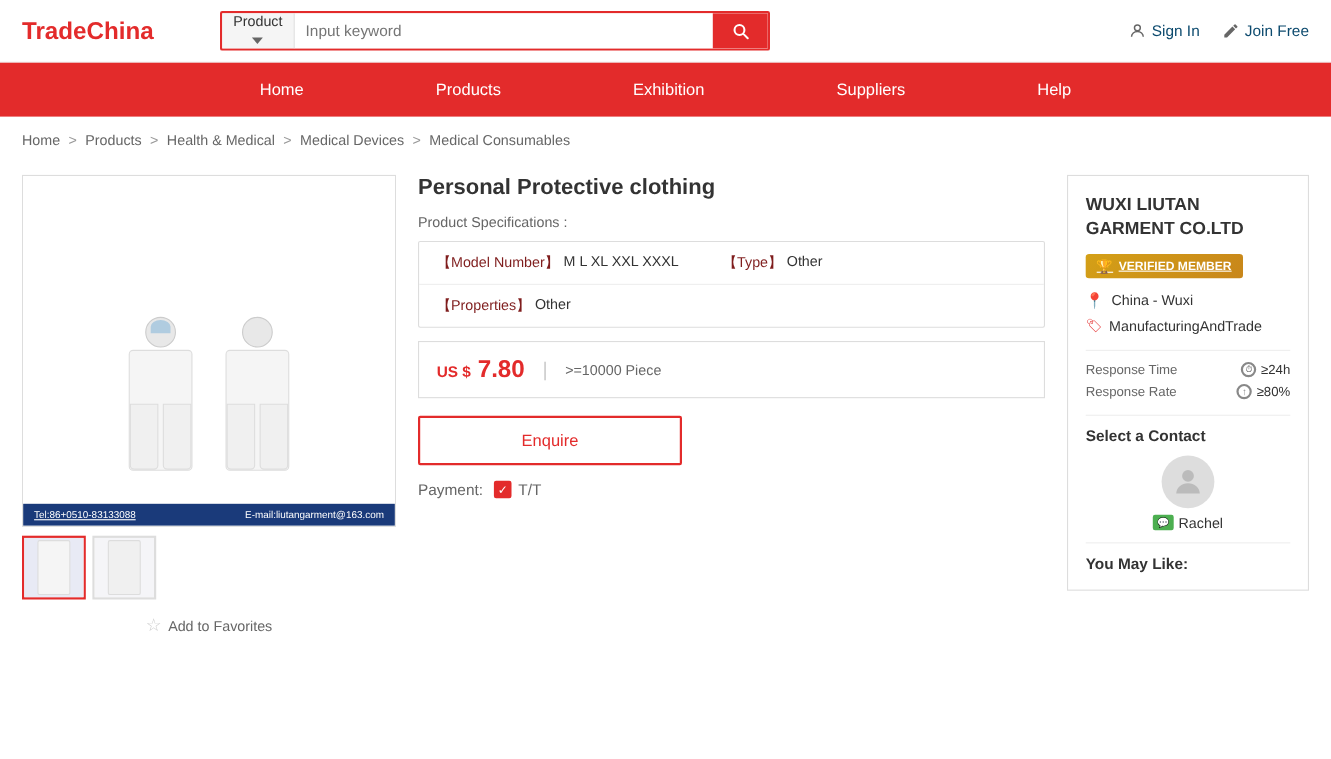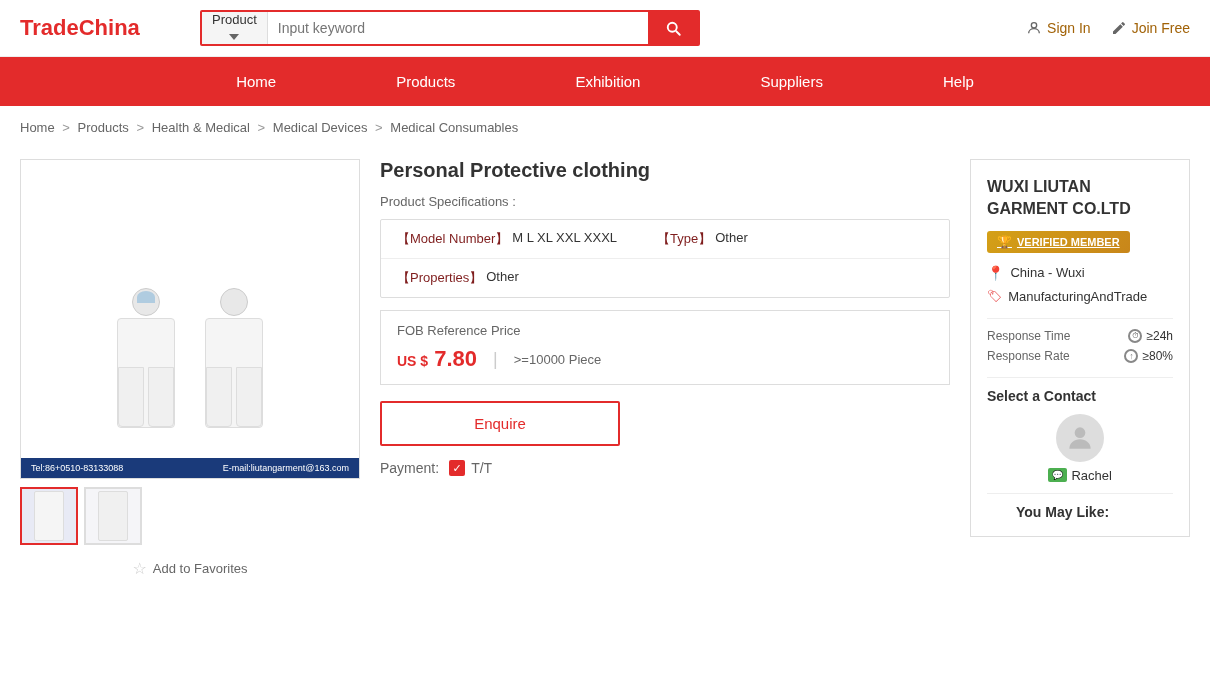--- a/index.html
+++ b/index.html
@@ -9,21 +9,21 @@
     .header { display: flex; align-items: center; padding: 10px 20px; border-bottom: 1px solid #eee; gap: 20px; }
     .logo { display: flex; align-items: center; font-size: 22px; font-weight: bold; color: #333; min-width: 160px; }
     .logo span { color: #e32b2b; }
     .search-bar { display: flex; flex: 1; max-width: 500px; border: 2px solid #e32b2b; border-radius: 2px; overflow: hidden; }
     .search-dropdown { display: flex; align-items: center; padding: 0 10px; background: #f5f5f5; border-right: 1px solid #ddd; cursor: pointer; font-size: 13px; gap: 5px; white-space: nowrap; flex-direction: column; }
     .search-dropdown svg { width: 10px; height: 10px; }
     .search-input { flex: 1; border: none; outline: none; padding: 8px 10px; font-size: 14px; color: #999; }
     .search-btn { background: #e32b2b; border: none; padding: 0 16px; cursor: pointer; display: flex; align-items: center; justify-content: center; }
     .search-btn svg { width: 18px; height: 18px; fill: white; }
     .header-actions { display: flex; align-items: center; gap: 20px; margin-left: auto; }
-    .sign-in, .join-free { display: flex; align-items: flex-start; gap: 5px; font-size: 14px; color: #a16207; cursor: pointer; text-decoration: none; }
+    .sign-in, .join-free { display: flex; align-items: flex-start; gap: 5px; font-size: 14px; color: #0c4a6e; cursor: pointer; text-decoration: none; }
     .sign-in svg, .join-free svg { width: 16px; height: 16px; }
 
     
     .nav { background: #e32b2b; display: flex; justify-content: center; }
     .nav-item { color: white; padding: 16px 60px; font-size: 15px; cursor: pointer; }
 
     
     .breadcrumb { padding: 14px 20px; font-size: 13px; color: #666; }
     .breadcrumb a { color: #666; text-decoration: none; }
     .breadcrumb span { color: #999; margin: 0 4px; }
@@ -77,21 +77,21 @@
     .response-val { display: flex; align-items: center; gap: 4px; color: #333; }
     .clock-icon { width: 14px; height: 14px; border: 2px solid #888; border-radius: 50%; display: inline-flex; align-items: center; justify-content: center; font-size: 8px; }
     .up-arrow { width: 14px; height: 14px; border: 2px solid #888; border-radius: 50%; display: inline-flex; align-items: center; justify-content: center; font-size: 9px; color: #888; }
     .contact-section { border-top: 1px solid #eee; padding-top: 10px; }
     .contact-title { font-size: 14px; font-weight: bold; margin-bottom: 10px; }
     .avatar { width: 48px; height: 48px; border-radius: 50%; background: #ddd; display: flex; align-items: center; justify-content: center; margin: 0 auto 6px; }
     .avatar svg { width: 32px; height: 32px; fill: #aaa; }
     .contact-name { text-align: center; font-size: 13px; color: #333; display: flex; align-items: center; justify-content: center; gap: 4px; }
     .chat-icon { background: #4caf50; color: white; font-size: 9px; padding: 2px 4px; border-radius: 2px; }
     .you-may-like { border-top: 1px solid #eee; padding-top: 10px; margin-top: 10px; }
-    .you-may-like-title { font-size: 14px; font-weight: bold; margin-left: 29px; }
+    .you-may-like-title { font-size: 14px; font-weight: bold; }
   </style>
 </head>
 <body>
 
 <div class="header">
   <div class="logo">
     <span>Trade</span>
       <span style="color:#e32b2b;">China</span>
   </div>
   <div class="search-bar">
@@ -166,21 +166,21 @@
         <div style="display:flex; flex-direction:column; align-items:center;">
           <div style="width:28px; height:28px; background:#e8e8e8; border-radius:50%; border:1px solid #ccc;"></div>
           <div style="width:58px; height:110px; background:#f5f5f5; border-radius:4px; border:1px solid #ddd; position:relative; margin-top:2px;">
             <div style="position:absolute; bottom:0; left:0; width:26px; height:60px; background:#f0f0f0; border:1px solid #ddd; border-radius:0 0 4px 4px;"></div>
             <div style="position:absolute; bottom:0; right:0; width:26px; height:60px; background:#f0f0f0; border:1px solid #ddd; border-radius:0 0 4px 4px;"></div>
           </div>
         </div>
       </div>
 
       <div style="background:#1a3a7a; width:100%; padding:5px 10px; position:absolute; bottom:0; left:0; display:flex; justify-content:space-between; z-index:2;">
-        <span style="color:white; font-size:9px;">Tel:86+0510-83133088</span>
+        <span style="color:white; font-size:9px;text-decoration:underline;">Tel:86+0510-83133088</span>
         <span style="color:white; font-size:9px;padding-left:36px;">E-mail:liutangarment@163.com</span>
       </div>
     </div>
     <div class="thumbnails">
       <div class="thumb active">
         <div class="thumb-inner" style="background:#e8eaf5;">
           <div style="width:30px; height:50px; background:#f5f5f5; border:1px solid #ddd; border-radius:2px;"></div>
         </div>
       </div>
       <div class="thumb">
@@ -212,21 +212,20 @@
       </div>
       <div class="specs-row">
         <div class="spec-item">
           <span class="spec-bracket">【Properties】</span>
           <span class="spec-val">Other</span>
         </div>
       </div>
     </div>
 
     <div class="fob-section">
-      <div class="fob-label">FOB Reference Price</div>
       <div class="fob-price-row">
         <span class="fob-price">
           <span style="font-size:14px;">US $</span>
           <span>7.80</span>
         </span>
         <span class="fob-divider">|</span>
         <span class="fob-qty">&gt;=10000 Piece</span>
       </div>
     </div>
 

